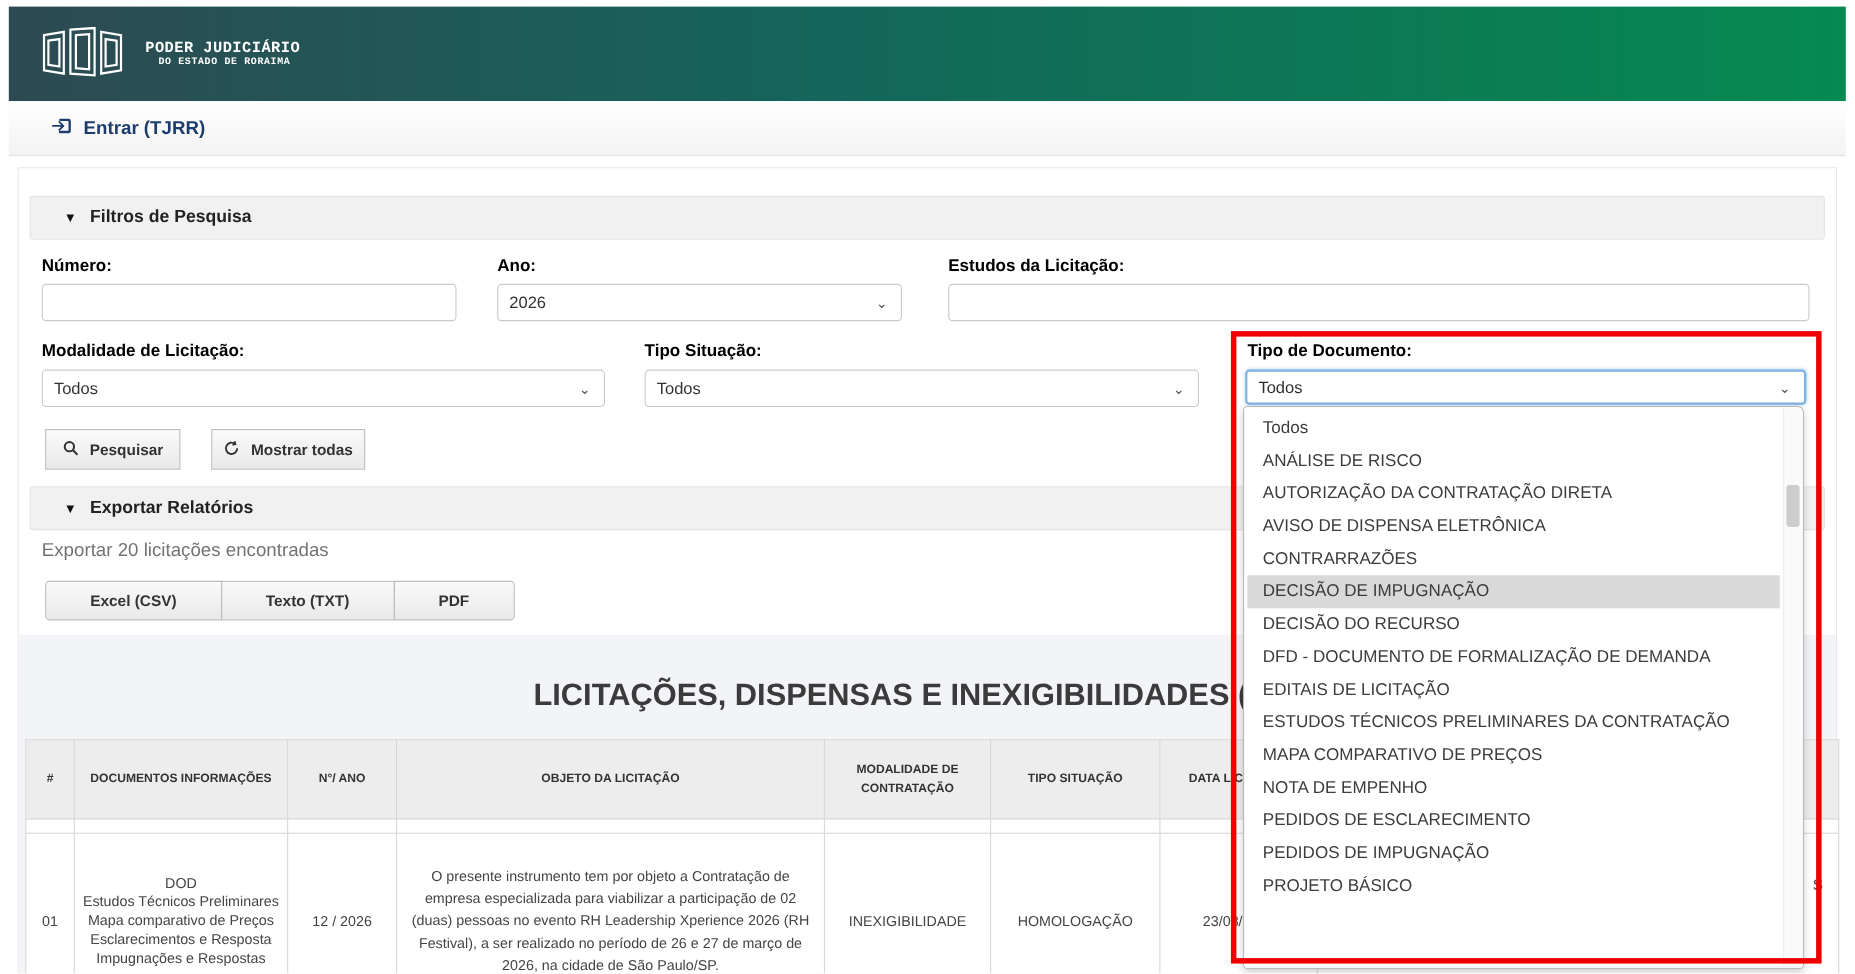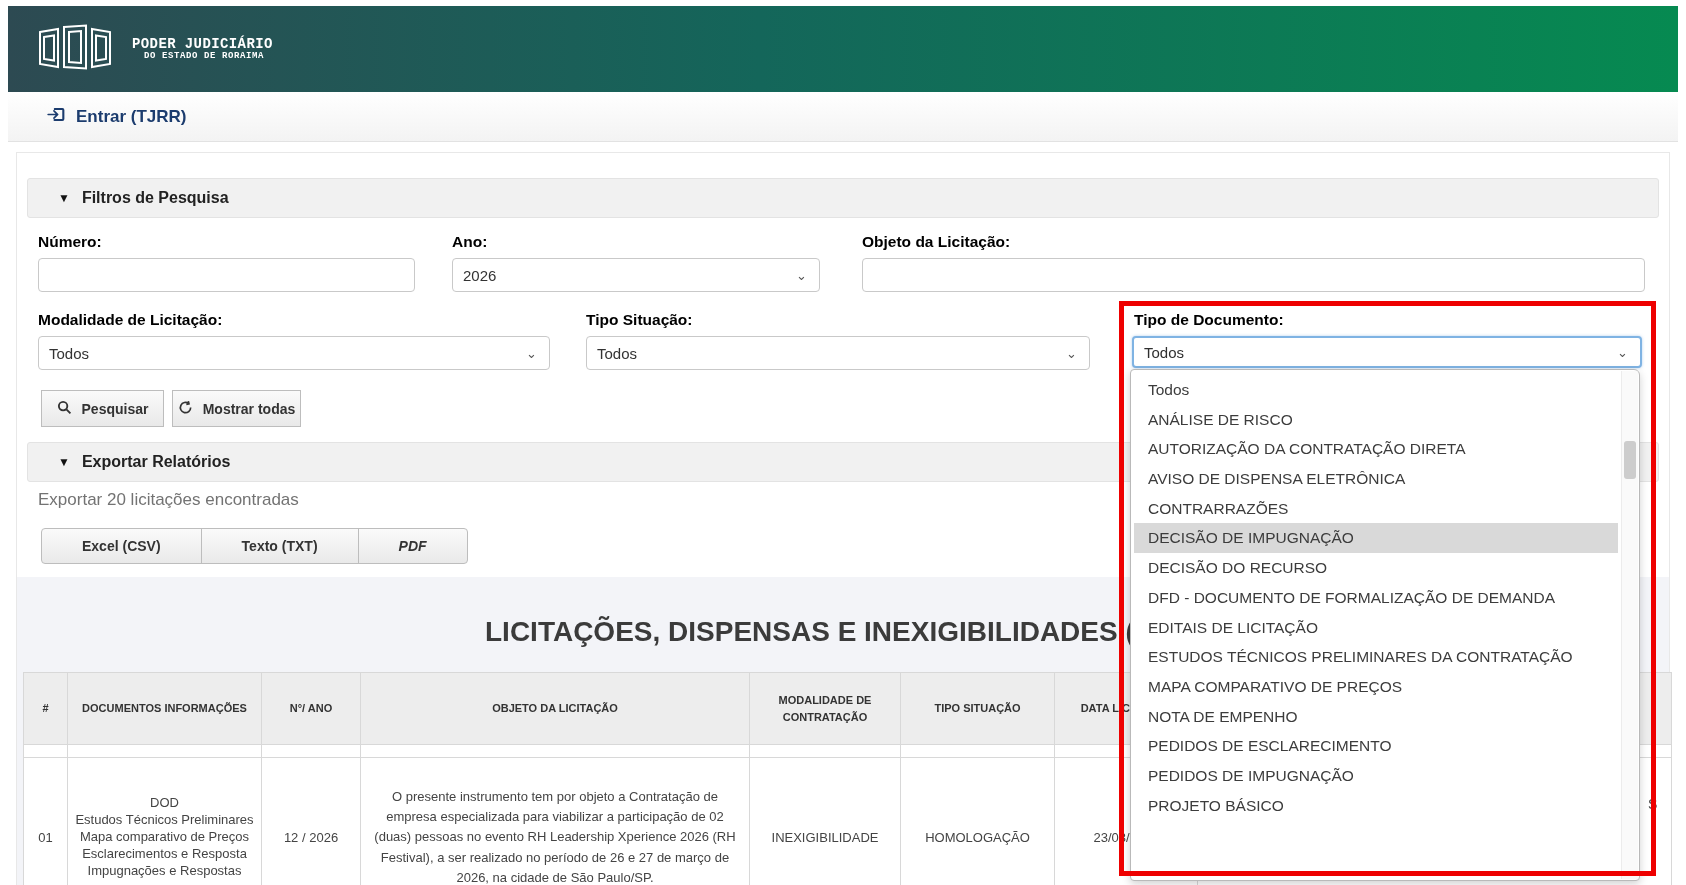--- a/index.html
+++ b/index.html
@@ -54,21 +54,21 @@
   }
   .export-summary { position: absolute; left: 38px; top: 490px; font-size: 17px; color: #737373; }
   .btn-group { position: absolute; left: 41px; top: 528px; display: flex; }
   .btn-group .gbtn {
     height: 36px; border: 1px solid #bdbdbd; background: linear-gradient(#fafafa, #e9e9e9);
     color: #333; font-weight: bold; font-size: 14px; padding: 0 40px;
     display: flex; align-items: center; cursor: pointer; margin-left: -1px;
     font-family: "Liberation Sans", sans-serif;
   }
   .btn-group .gbtn:first-child { border-radius: 4px 0 0 4px; margin-left: 0; }
-  .btn-group .gbtn:last-child  { border-radius: 0 4px 4px 0; font-style: italic; }
+  .btn-group .gbtn:last-child  { border-radius: 0 4px 4px 0; }
   
   .results-title { position: absolute; left: 485px; top: 616px; z-index: 1;
     font-size: 28px; font-weight: bold; color: #3b3b3b; white-space: nowrap; }
   table.grid { position: absolute; left: 23px; top: 672px; width: 1649px; z-index: 1;
     border-collapse: collapse; background: #fff; }
   table.grid th, table.grid td { border: 1px solid #d8d8d8; }
   table.grid th {
     background: #ededed; font-size: 11px; font-weight: bold; color: #333;
     text-align: center; vertical-align: middle; height: 72px; padding: 4px 6px; line-height: 1.5;
   }
@@ -154,21 +154,21 @@
 
   <div class="lbl" style="left:38px; top:233px">Número:</div>
   <input class="tin" style="left: 38px; top: 258px; width: 377px;">
 
   <div class="lbl" style="left:452px; top:233px">Ano:</div>
   <div class="tsel" style="left:452px; top:258px; width:368px">
     <span>2026</span>
     <span class="chev">⌄</span>
   </div>
 
-  <div class="lbl" style="left:862px; top:233px">Objeto da Licitação:</div>
+  <div class="lbl" style="left:862px; top:233px">Estudos da Licitação:</div>
   <input class="tin" style="left: 862px; top: 258px; width: 783px;">
 
   <div class="lbl" style="left:38px; top:311px">Modalidade de Licitação:</div>
   <div class="tsel" style="left:38px; top:336px; width:512px">
     <span>Todos</span>
     <span class="chev">⌄</span>
   </div>
 
   <div class="lbl" style="left:586px; top:311px">Tipo Situação:</div>
   <div class="tsel" style="left:586px; top:336px; width:504px">
@@ -180,21 +180,21 @@
 
   <button class="btn" style="left:41px; top:390px; width:123px">
     <span>
       <svg width="15" height="15" viewBox="0 0 16 16" fill="none" stroke="#333" stroke-width="2">
         <circle cx="6.5" cy="6.5" r="4.5"></circle>
           <line x1="10" y1="10" x2="14.3" y2="14.3"></line>
       </svg>
     </span>
     <span>Pesquisar</span>
   </button>
-  <button class="btn" style="left:172px; top:390px; width:129px">
+  <button class="btn" style="left:192px; top:390px; width:140px">
     <span>
       <svg width="15" height="15" viewBox="0 0 16 16" fill="none" stroke="#333" stroke-width="1.8">
         <path d="M13.5 8a5.5 5.5 0 1 1-2-4.2"></path>
           <path d="M11 1.2 L11.7 4 L8.9 4.6" fill="none"></path>
       </svg>
     </span>
     <span>Mostrar todas</span>
   </button>
 
   <div class="section-bar" style="top:442px">

